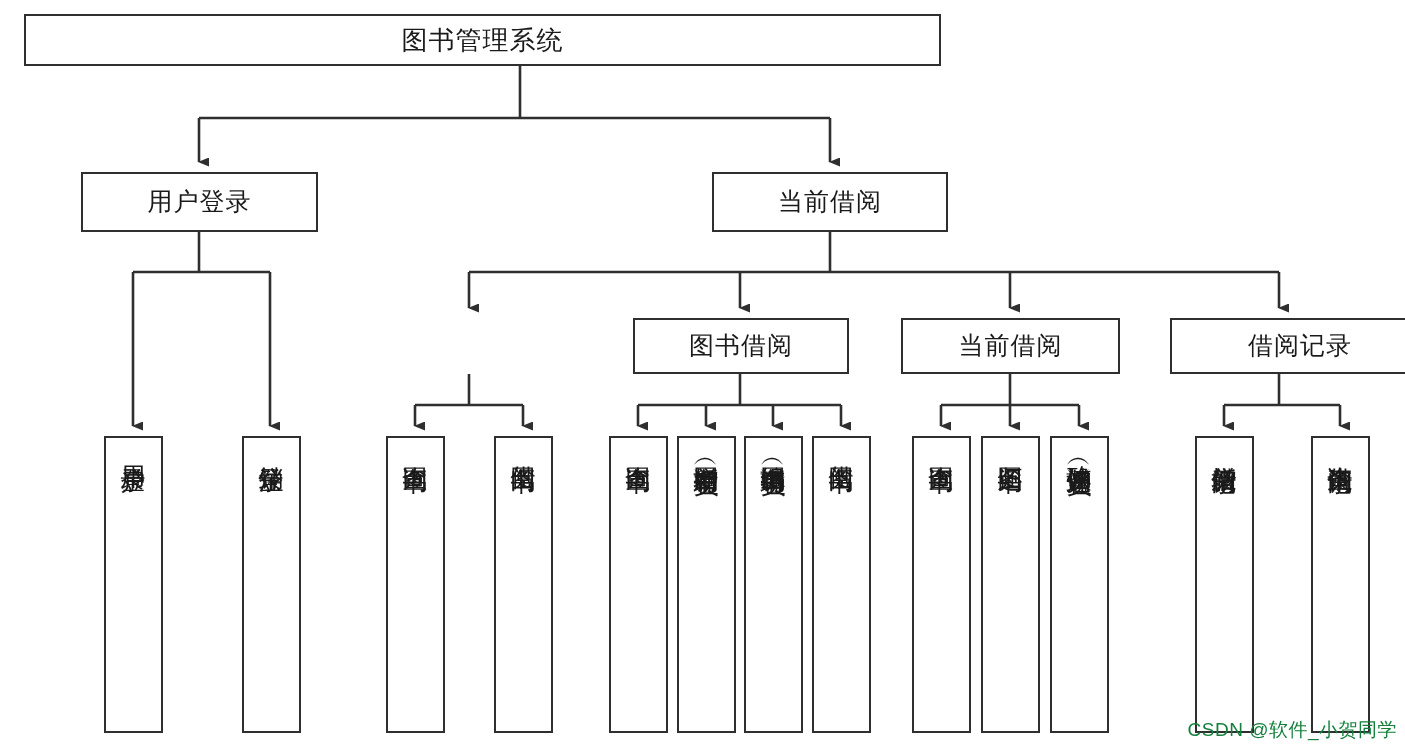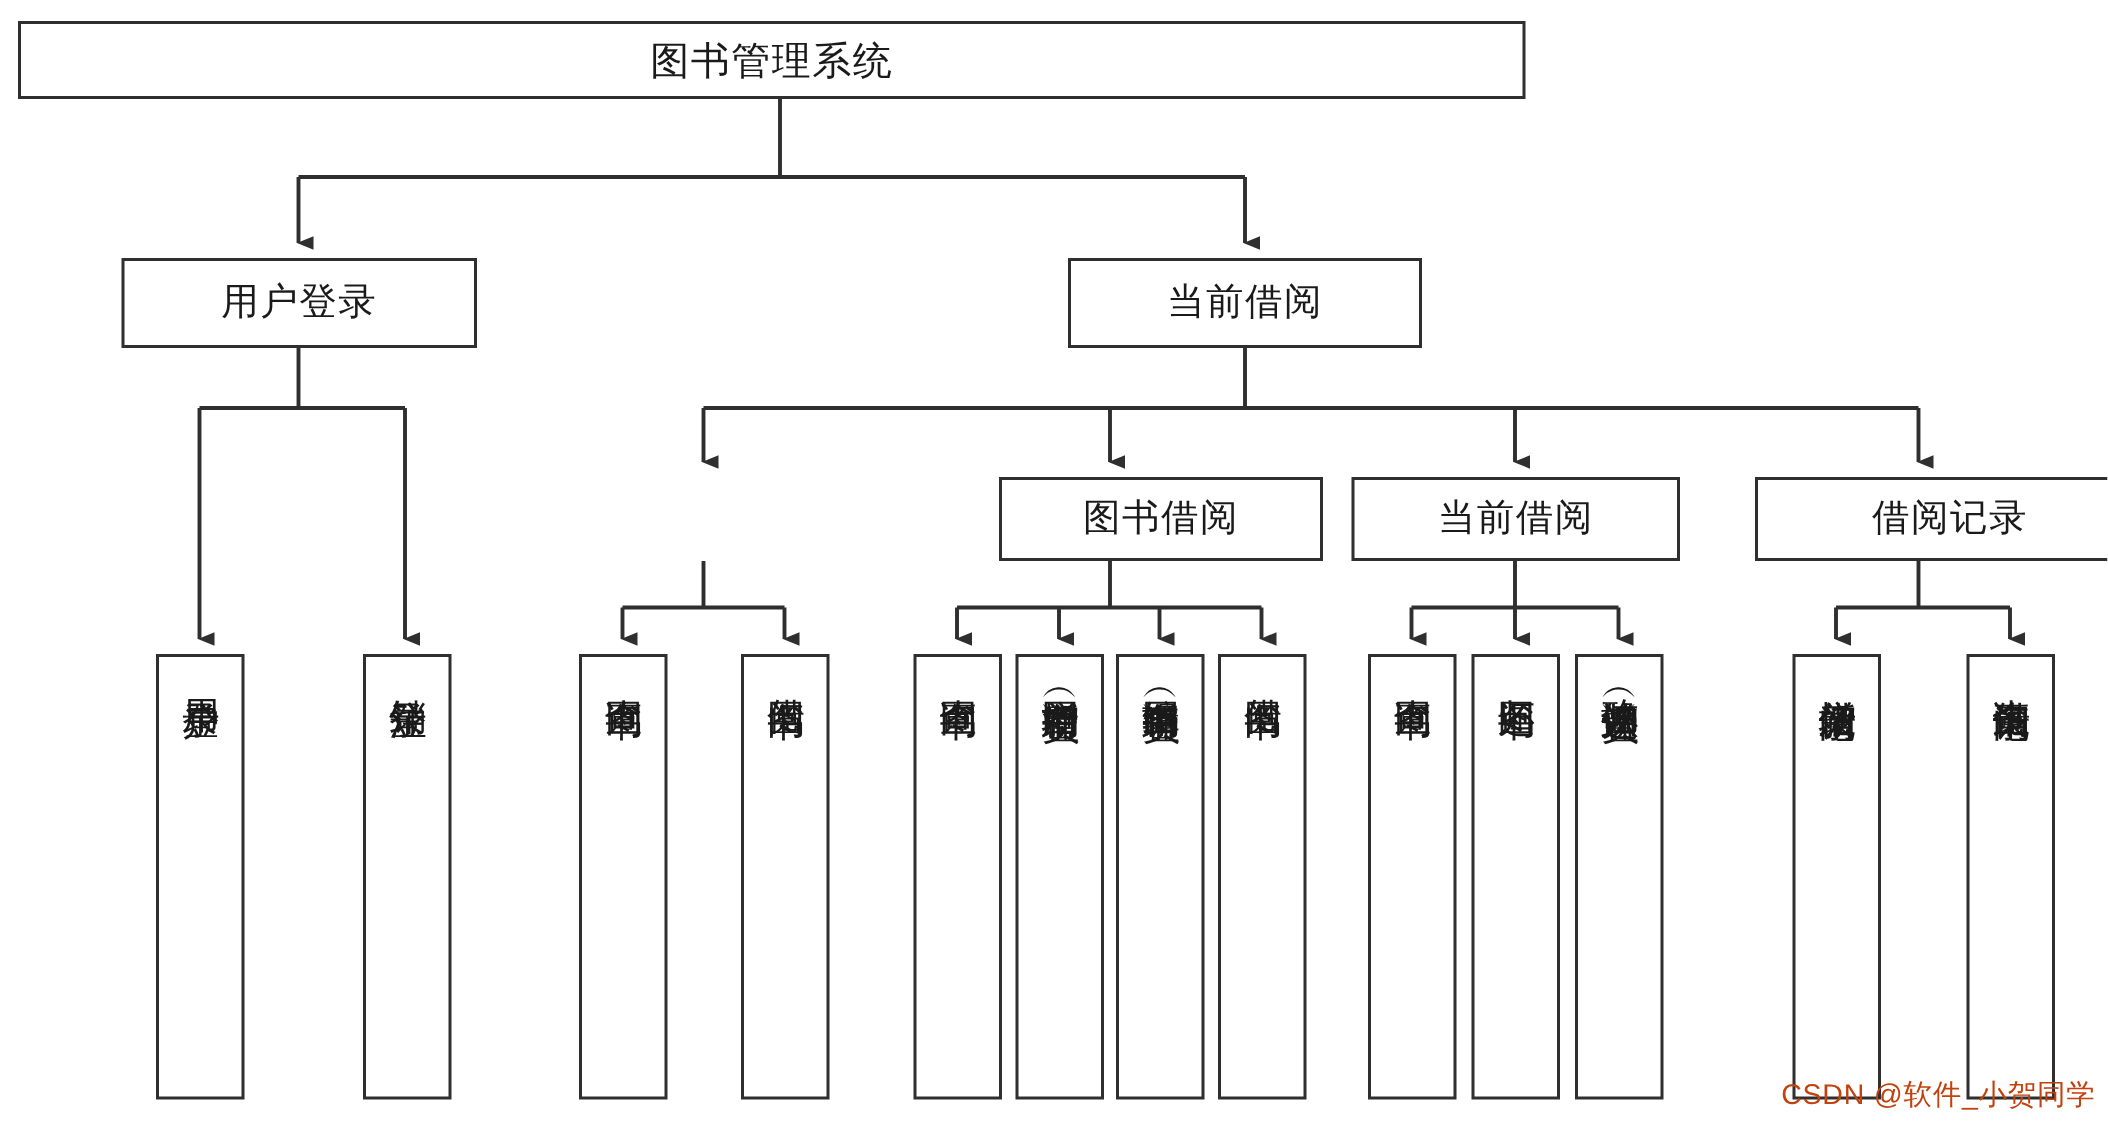--- a/index.html
+++ b/index.html
@@ -55,21 +55,21 @@
     display: block;
   }
   .node.root {
     font-size: 26px;
   }
   .watermark {
     position: absolute;
     right: 8px;
     bottom: 4px;
     font-size: 19px;
-    color: #c2410c;
+    color: #15803d;
     letter-spacing: 0.5px;
     white-space: nowrap;
   }
 </style>
 </head>
 <body>
 
 <div id="canvas">
 
   <svg id="edges" viewBox="0 0 1405 747" xmlns="http://www.w3.org/2000/svg">
@@ -116,32 +116,32 @@
       <path d="M1010,405 L1010,426" marker-end="url(#arrowhead)"></path>
       <path d="M1079,405 L1079,426" marker-end="url(#arrowhead)"></path>
 
       <path d="M1279,374 L1279,405"></path>
       <path d="M1224,405 L1340,405"></path>
       <path d="M1224,405 L1224,426" marker-end="url(#arrowhead)"></path>
       <path d="M1340,405 L1340,426" marker-end="url(#arrowhead)"></path>
     </g>
   </svg>
 
-  <div class="node horiz root" style="left:12px; top:14px; width:1005px; height:52px;">
+  <div class="node horiz root" style="left:24px; top:14px; width:917px; height:52px;">
     <span>图书管理系统</span>
   </div>
 
   <div class="node horiz" style="left:81px; top:172px; width:237px; height:60px;">
     <span>用户登录</span>
   </div>
   <div class="node horiz" style="left:712px; top:172px; width:236px; height:60px;">
     <span>当前借阅</span>
   </div>
 
-  <div class="node horiz" style="left:633px; top:318px; width:216px; height:56px;margin-left:33px;">
+  <div class="node horiz" style="left:633px; top:318px; width:216px; height:56px;">
     <span>图书借阅</span>
   </div>
   <div class="node horiz" style="left:901px; top:318px; width:219px; height:56px;">
     <span>当前借阅</span>
   </div>
   <div class="node horiz" style="left:1170px; top:318px; width:260px; height:56px;">
     <span>借阅记录</span>
   </div>
 
   <div class="node vert" style="left:104px; top:436px; width:59px; height:297px;">

